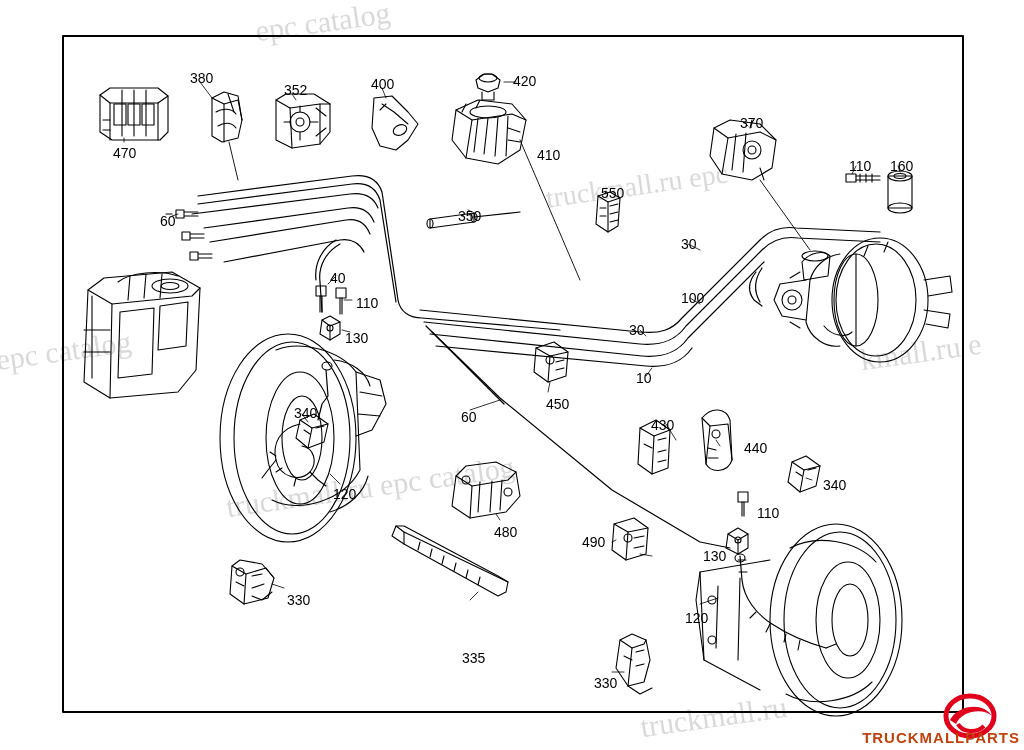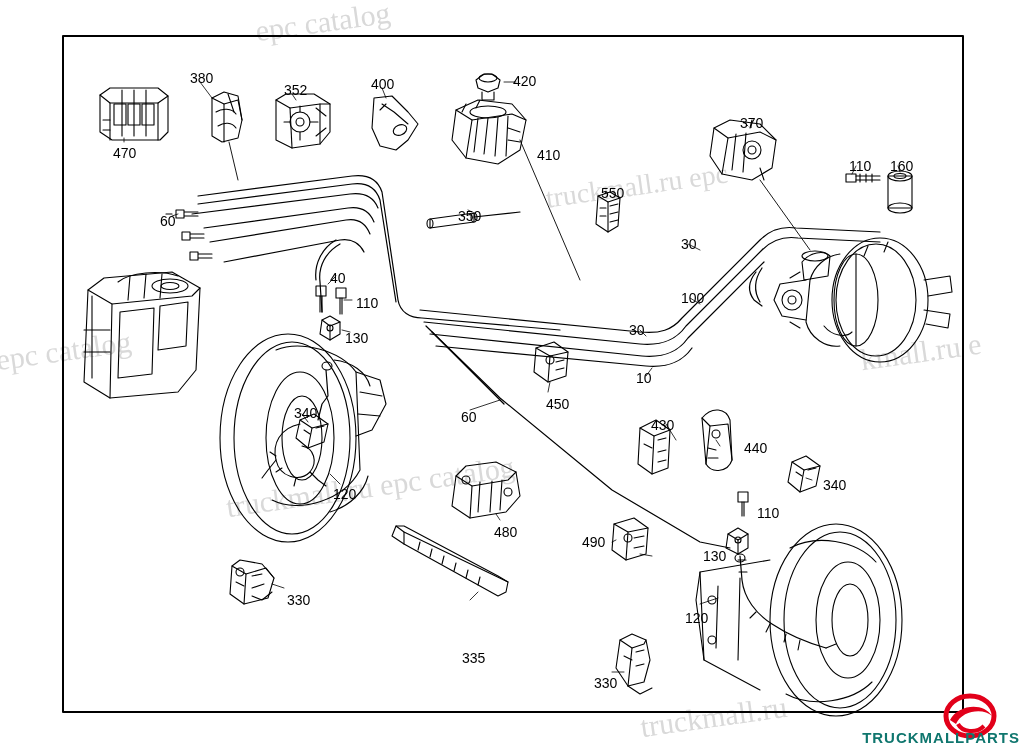--- a/index.html
+++ b/index.html
@@ -49,21 +49,21 @@
     pointer-events: none;
   }
   .logo-text {
     position: absolute;
     right: 4px;
     bottom: 4px;
     font-family: "Liberation Sans", sans-serif;
     font-size: 15px;
     font-weight: bold;
     letter-spacing: 1px;
-    color: #0f766e;
+    color: #c2410c;
     white-space: nowrap;
   }
 </style>
 </head>
 <body>
 
 <div id="page">
 
   <div id="watermarks">
       <div class="wm" style="left: 255px; top: 5px; font-size: 30px; transform: rotate(-8deg);">epc catalog</div>

